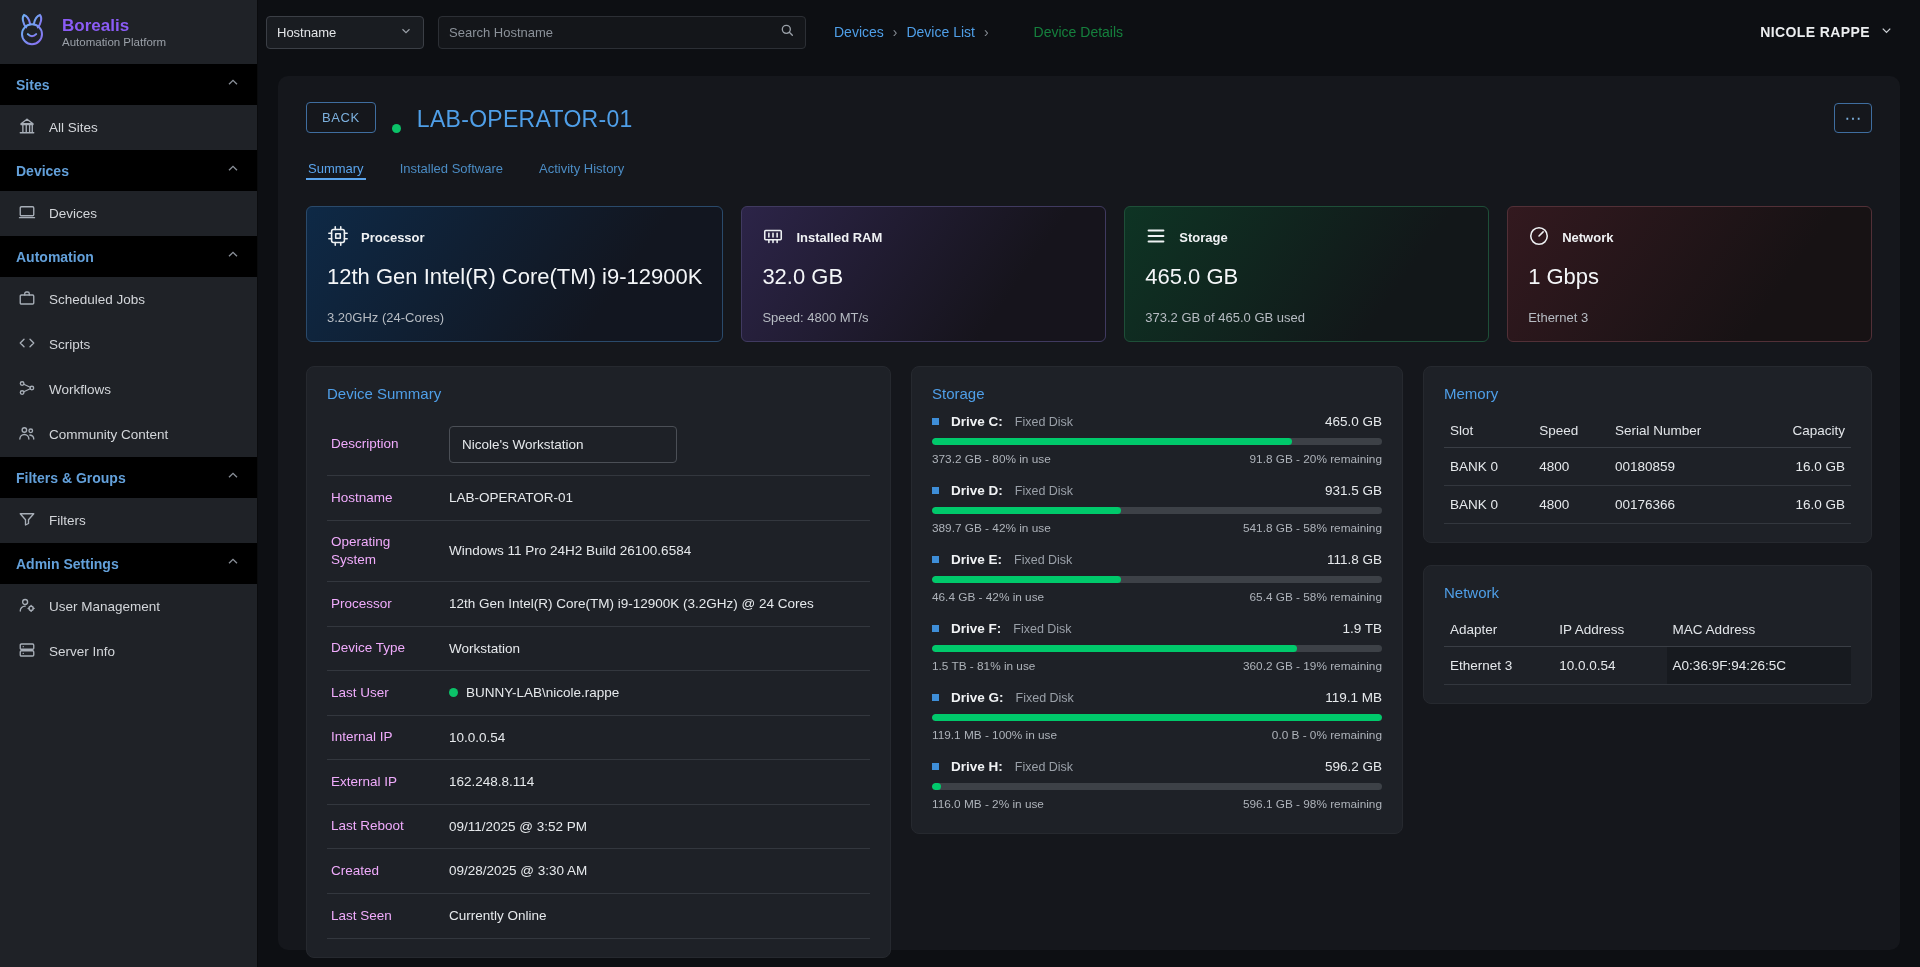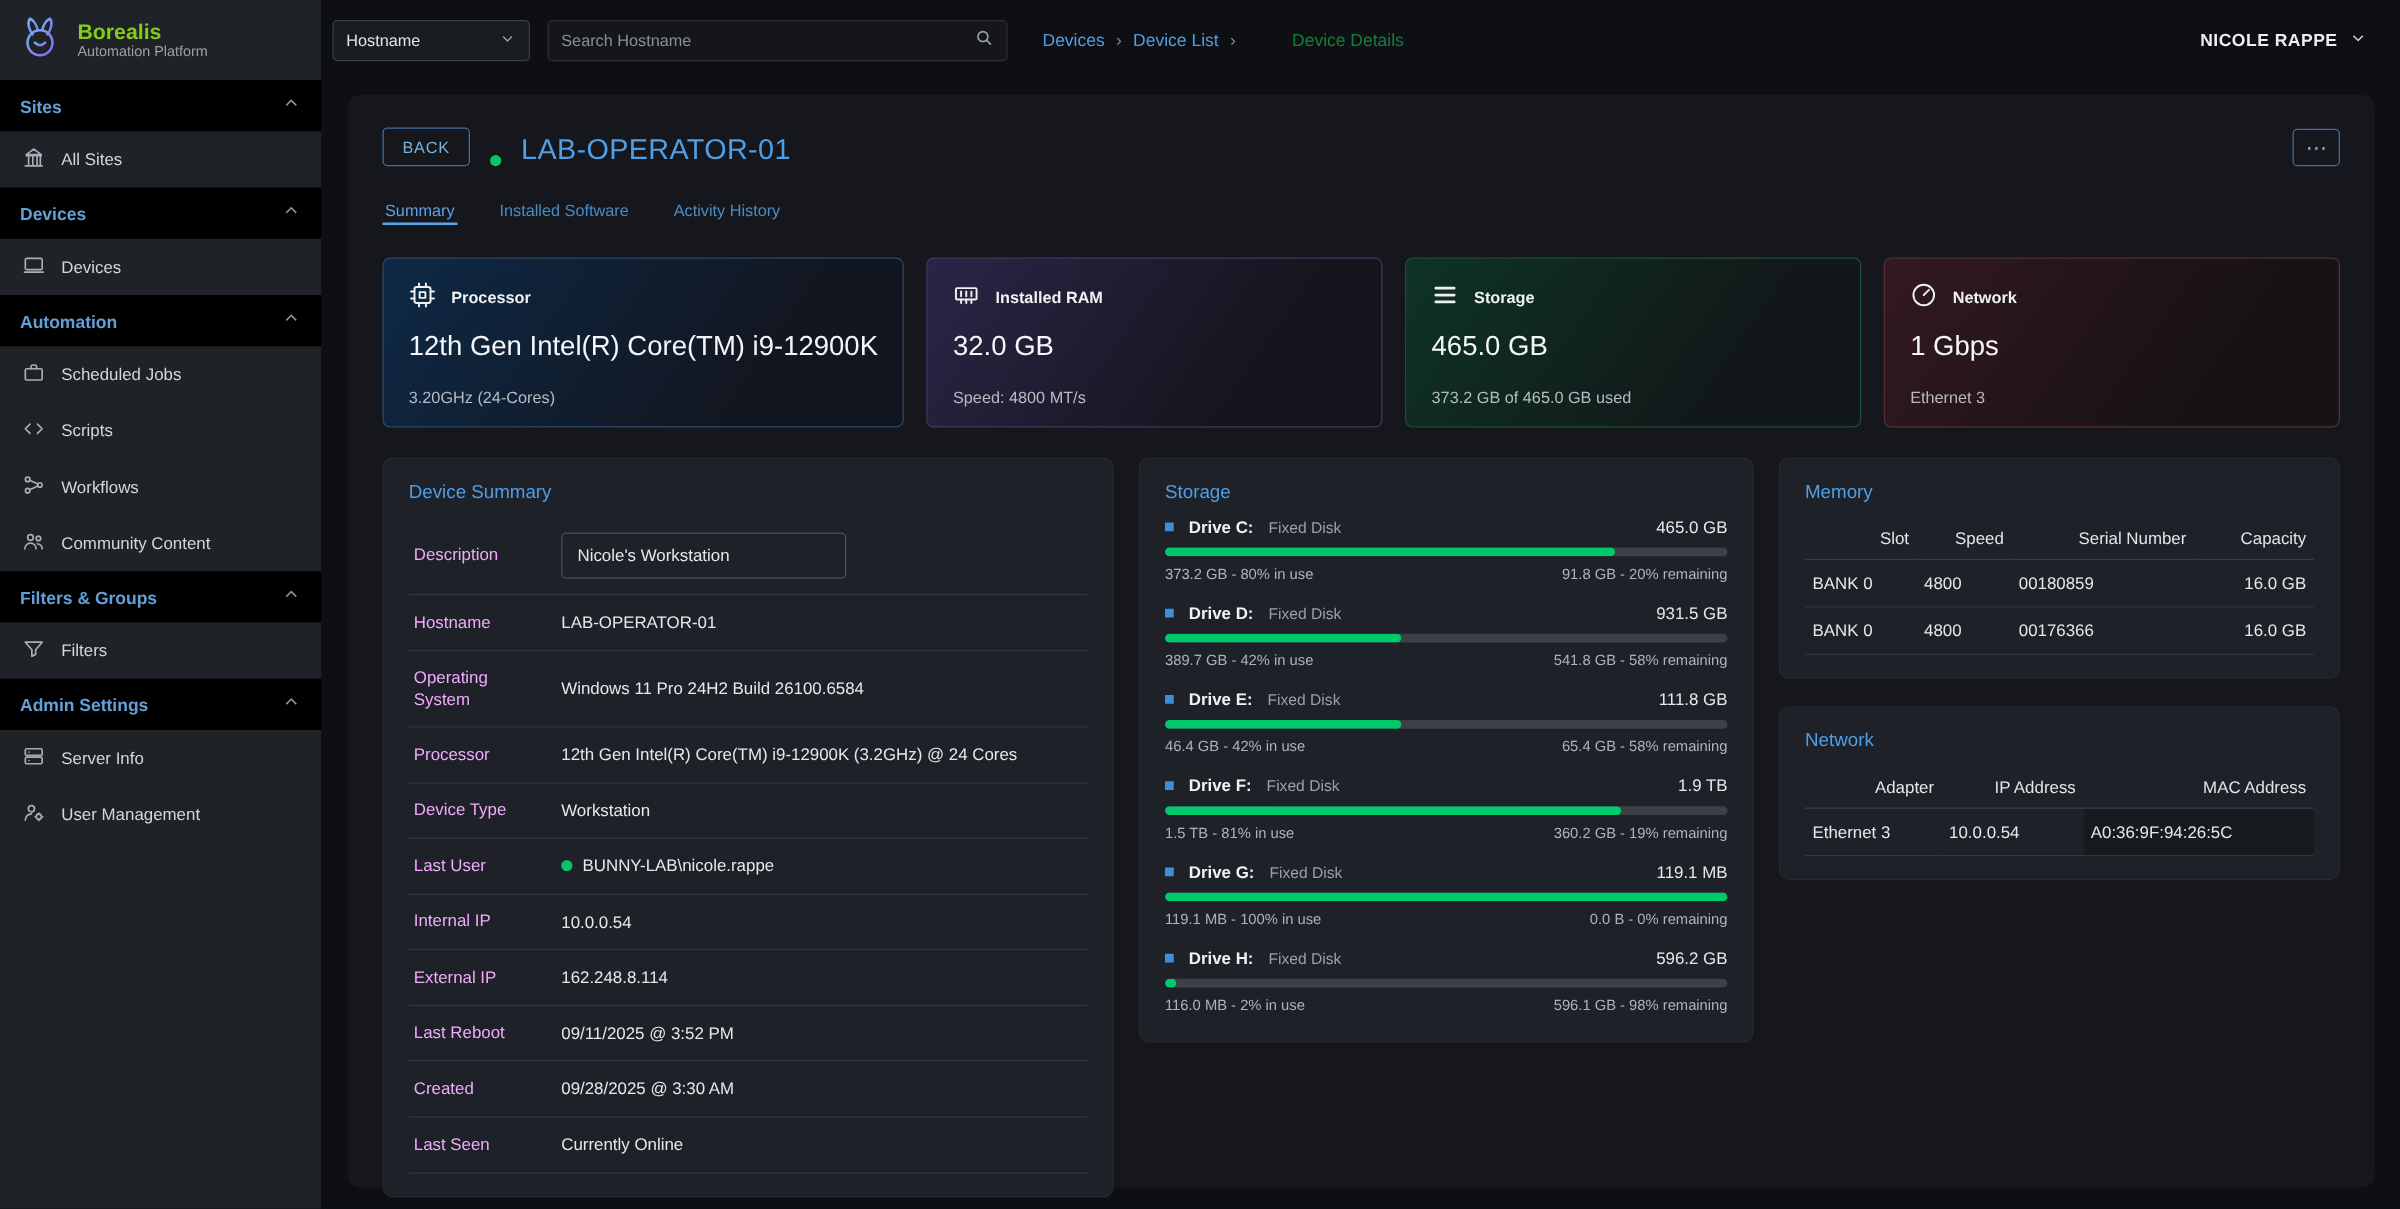--- a/index.html
+++ b/index.html
@@ -4,21 +4,21 @@
 <title>Borealis - Device Details</title>
 <style>
   * { margin:0; padding:0; box-sizing:border-box; }
   html,body { width:1920px; height:967px; background:#0d0f13; color:#e6e8ea;
     font-family:"Liberation Sans", sans-serif; overflow:hidden; }
   .app { display:flex; height:100%; }
 
   
   .sidebar { width:258px; flex-shrink:0; background:#1f2227; border-right:1px solid #0a0b0d; }
   .logo-row { display:flex; align-items:center; gap:10px; height:64px; padding:0 12px; }
-  .logo-name { font-size:17px; font-weight:bold; color:#84cc16; line-height:1.15; }
+  .logo-name { font-size:17px; font-weight:bold; color:#8b5cf6; line-height:1.15; }
   .logo-sub { font-size:11.5px; color:#9aa0a8; }
   .section-header { display:flex; justify-content:space-between; align-items:center;
     padding:11px 16px; background:#000000; color:#63a0da; font-weight:bold; font-size:14px; cursor:pointer; }
   .section-header svg { width:16px; height:16px; stroke:#8a9099; fill:none; stroke-width:2; }
   .side-item { display:flex; align-items:center; gap:13px; padding:12px 18px; font-size:13.5px; color:#d3d6da; cursor:pointer; }
   .side-item svg { width:18px; height:18px; stroke:#a7aeb7; fill:none; stroke-width:1.8; stroke-linecap:round; stroke-linejoin:round; flex-shrink:0; }
 
   
   .main { flex:1; display:flex; flex-direction:column; }
   .topbar { height:64px; display:flex; align-items:center; gap:14px; padding:0 26px 0 8px; flex-shrink:0; }
@@ -86,21 +86,21 @@
   .drive-bullet { width:7px; height:7px; background:#3e8ed8; flex-shrink:0; }
   .drive-name { font-weight:bold; color:#f0f2f4; }
   .drive-type { color:#9aa0a8; font-size:12.5px; }
   .drive-total { margin-left:auto; color:#e6e9ec; }
   .drive-bar { height:7px; background:#3d4147; border-radius:4px; margin-top:9px; overflow:hidden; }
   .drive-fill { height:100%; background:#00c96b; border-radius:4px; }
   .drive-stats { display:flex; justify-content:space-between; font-size:11.8px; color:#aeb3ba; margin-top:7px; }
 
   
   .tbl { width:100%; border-collapse:collapse; font-size:13.5px; }
-  .tbl th { text-align:right; font-weight:normal; color:#e2e5e9; padding:9px 6px; border-bottom:1px solid #3a3e45; }
+  .tbl th { text-align:left; font-weight:normal; color:#e2e5e9; padding:9px 6px; border-bottom:1px solid #3a3e45; }
   .tbl td { color:#e6e9ec; padding:11px 6px; border-bottom:1px solid #33373e; }
   .tbl .num-right { text-align:right; }
   .mac-chip { background:#171a1f; }
 </style>
 </head>
 <body>
 
 <div class="app">
 
   <aside class="sidebar">
@@ -206,34 +206,34 @@
     </div>
 
     <div class="section-header">
       <span>Admin Settings</span>
       <span><svg viewBox="0 0 24 24">
             <path d="M6 14l6-6 6 6"></path>
           </svg></span>
     </div>
     <div class="side-item">
       <span><svg viewBox="0 0 24 24">
-            <rect x="3" y="4" width="18" height="7" rx="1.5"></rect>
-            <rect x="3" y="13" width="18" height="7" rx="1.5"></rect>
-            <path d="M7 7.5h.01M7 16.5h.01"></path>
-          </svg></span>
-      <span>Server Info</span>
-    </div>
-    <div class="side-item">
-      <span><svg viewBox="0 0 24 24">
             <circle cx="9.5" cy="8" r="3.3"></circle>
             <path d="M3 20c0-3.6 2.9-6.5 6.5-6.5"></path>
             <circle cx="17.5" cy="16.5" r="2.8"></circle>
             <path d="M17.5 12.5v1.2M17.5 19.3v1.2M13.5 16.5h1.2M20.3 16.5h1.2"></path>
           </svg></span>
       <span>User Management</span>
+    </div>
+    <div class="side-item">
+      <span><svg viewBox="0 0 24 24">
+            <rect x="3" y="4" width="18" height="7" rx="1.5"></rect>
+            <rect x="3" y="13" width="18" height="7" rx="1.5"></rect>
+            <path d="M7 7.5h.01M7 16.5h.01"></path>
+          </svg></span>
+      <span>Server Info</span>
     </div>
   </aside>
 
   <div class="main">
 
     <div class="topbar">
       <div class="host-select">
         <span>Hostname</span>
         <span><svg viewBox="0 0 24 24">
               <path d="M6 9l6 6 6-6"></path>

